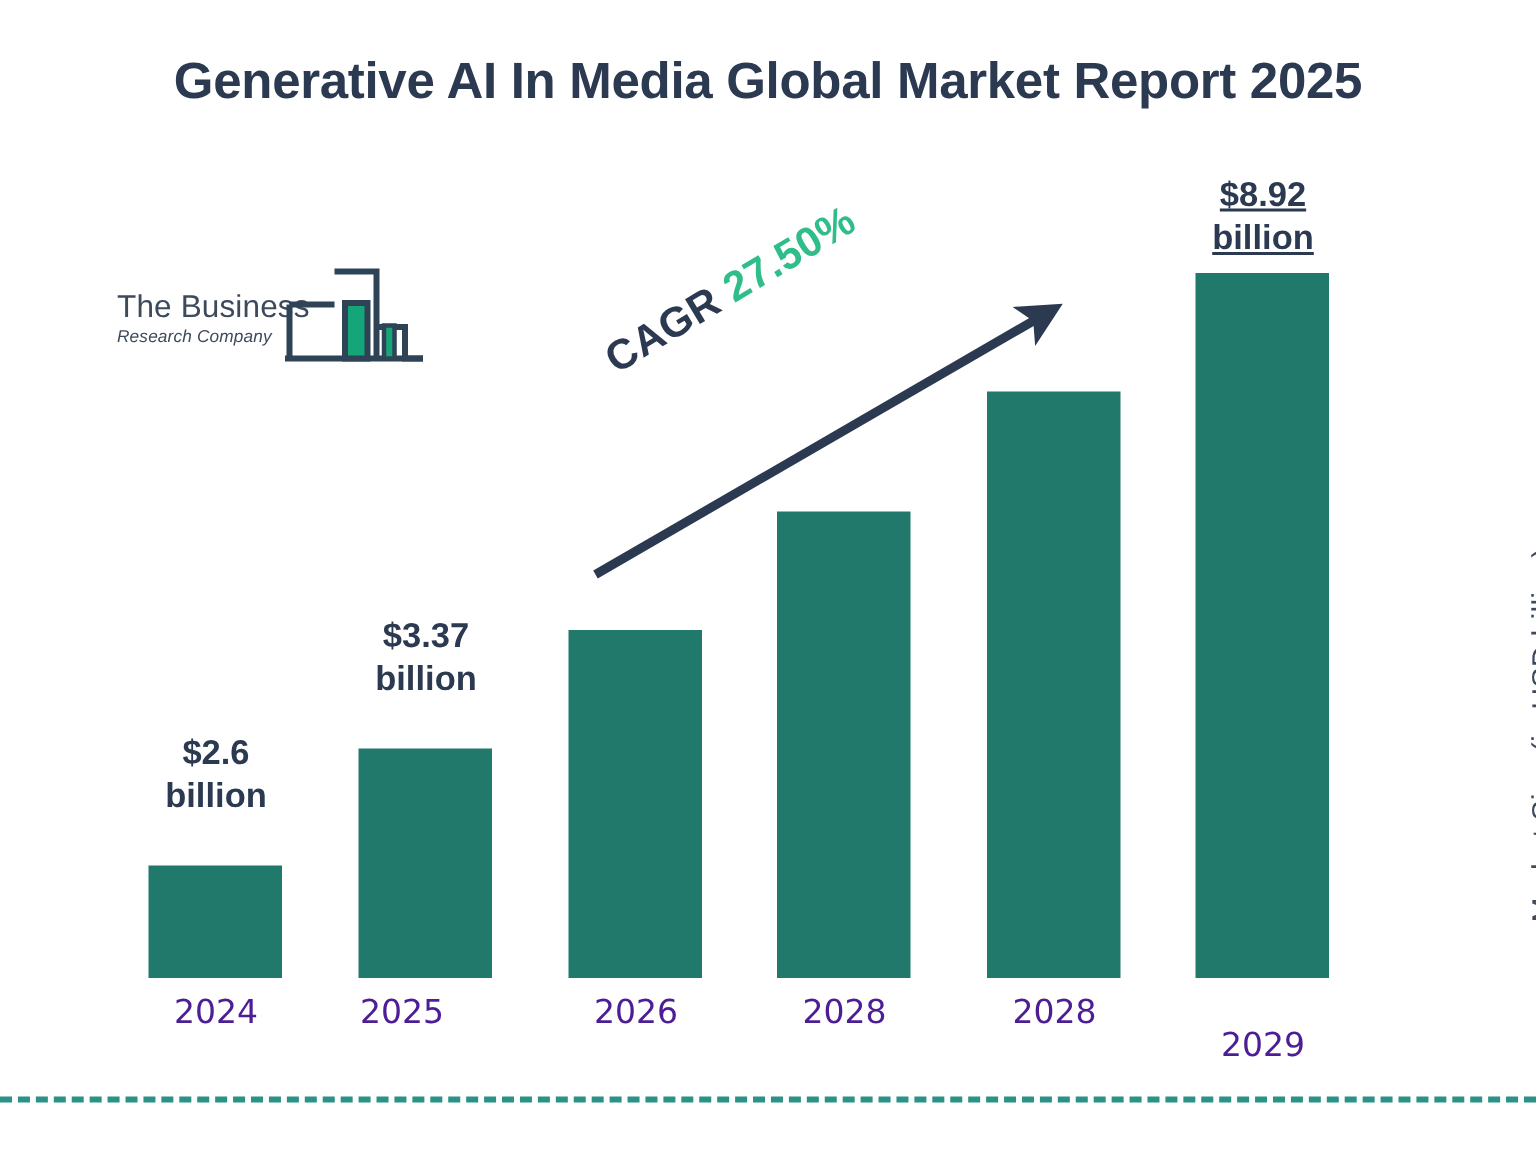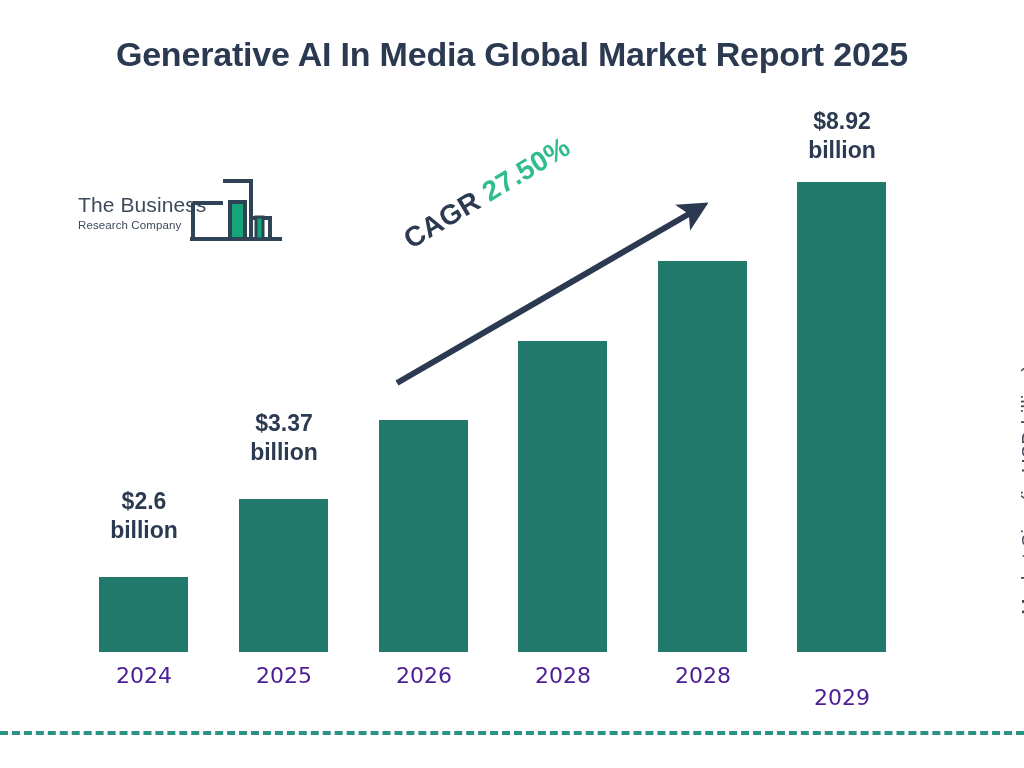--- a/index.html
+++ b/index.html
@@ -55,20 +55,21 @@
     line-height: 21px;
     letter-spacing: 0.1px;
     font-weight: normal;
   }
   #logo-line2 {
     display: block;
     font-size: 11.5px;
     line-height: 16px;
     letter-spacing: 0.1px;
     margin-top: 2px;
+    font-style: italic;
   }
   #logo-mark {
     position: absolute;
     left: 112px;
     top: 0px;
   }
 
   
   #plot {
     position: absolute;
@@ -191,27 +192,27 @@
     <div class="bar" style="left:797px; top:182px; width:89px; height:470px;"></div>
 
     <div class="bar-value" style="left:74px; top:487px; width:140px;">
       <span>$2.6</span><br>
       <span>billion</span>
     </div>
     <div class="bar-value" style="left:214px; top:409px; width:140px;">
       <span>$3.37</span><br>
       <span>billion</span>
     </div>
-    <div class="bar-value" style="left:772px; top:107px; width:140px;">
+    <div class="bar-value" style="left:772px; top:115px; width:140px;text-decoration:underline;">
       <span>$8.92</span><br>
       <span>billion</span>
     </div>
 
     <div class="x-tick" style="left:74px;  top:663px; width:140px;">2024</div>
-    <div class="x-tick" style="left:214px; top:663px; width:140px;">2025</div>
+    <div class="x-tick" style="left:198px; top:663px; width:140px;">2025</div>
     <div class="x-tick" style="left:354px; top:663px; width:140px;">2026</div>
     <div class="x-tick" style="left:493px; top:663px; width:140px;">2028</div>
     <div class="x-tick" style="left:633px; top:663px; width:140px;">2028</div>
     <div class="x-tick" style="left:772px; top:685px; width:140px;">2029</div>
 
   </div>
 
   <div id="y-axis-title">Market Size (in USD billion)</div>
 
   <div id="bottom-rule"></div>

